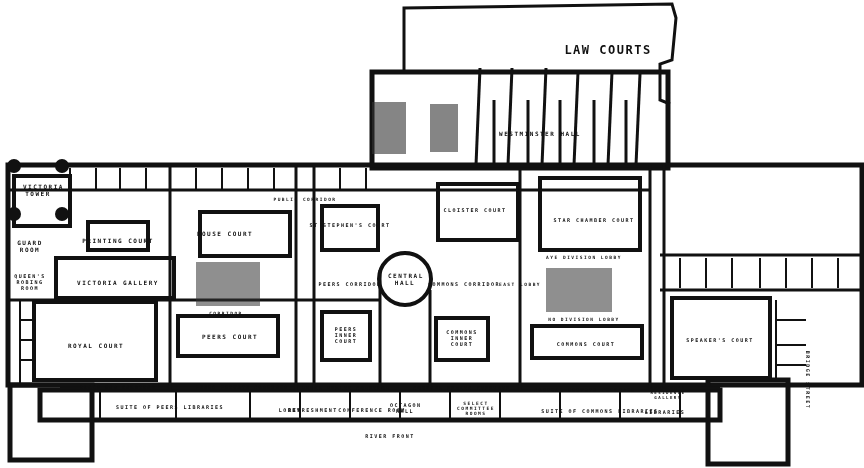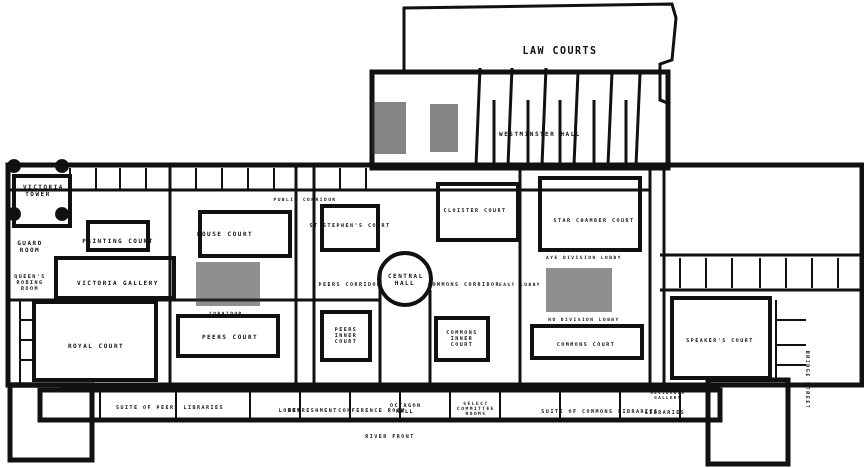--- a/index.html
+++ b/index.html
@@ -1,20 +1,20 @@
 <!DOCTYPE html>
 <html><head>
 <meta charset="utf-8">
 <style>
   html,body{margin:0;padding:0;background:#fff;}
   body{width:864px;height:468px;overflow:hidden;position:relative;font-family:"DejaVu Sans Mono",monospace;}
   #plan{position:absolute;left:0;top:0;width:864px;height:468px;}
   .lbl{position:absolute;font-size:6px;font-weight:bold;letter-spacing:1.5px;color:#111;white-space:nowrap;text-transform:uppercase;transform:translate(-50%,-50%);font-family:"DejaVu Sans Mono",monospace;}
   .lbl.v{transform:translate(-50%,-50%) rotate(90deg);}
-  .lbl.big{font-size:10px;}
+  .lbl.big{font-size:12px;margin-left:48px;}
 </style>
 </head>
 <body>
 
 <svg id="plan" viewBox="0 0 864 468" xmlns="http://www.w3.org/2000/svg">
   <g fill="none" stroke="#111" stroke-width="4">
 
     <path d="M404 70 L404 8 L672 4 L676 18 L672 60 L660 64 L660 100 L670 104" stroke-width="3"></path>
 
     <rect x="372" y="72" width="296" height="96" stroke-width="5"></rect>

